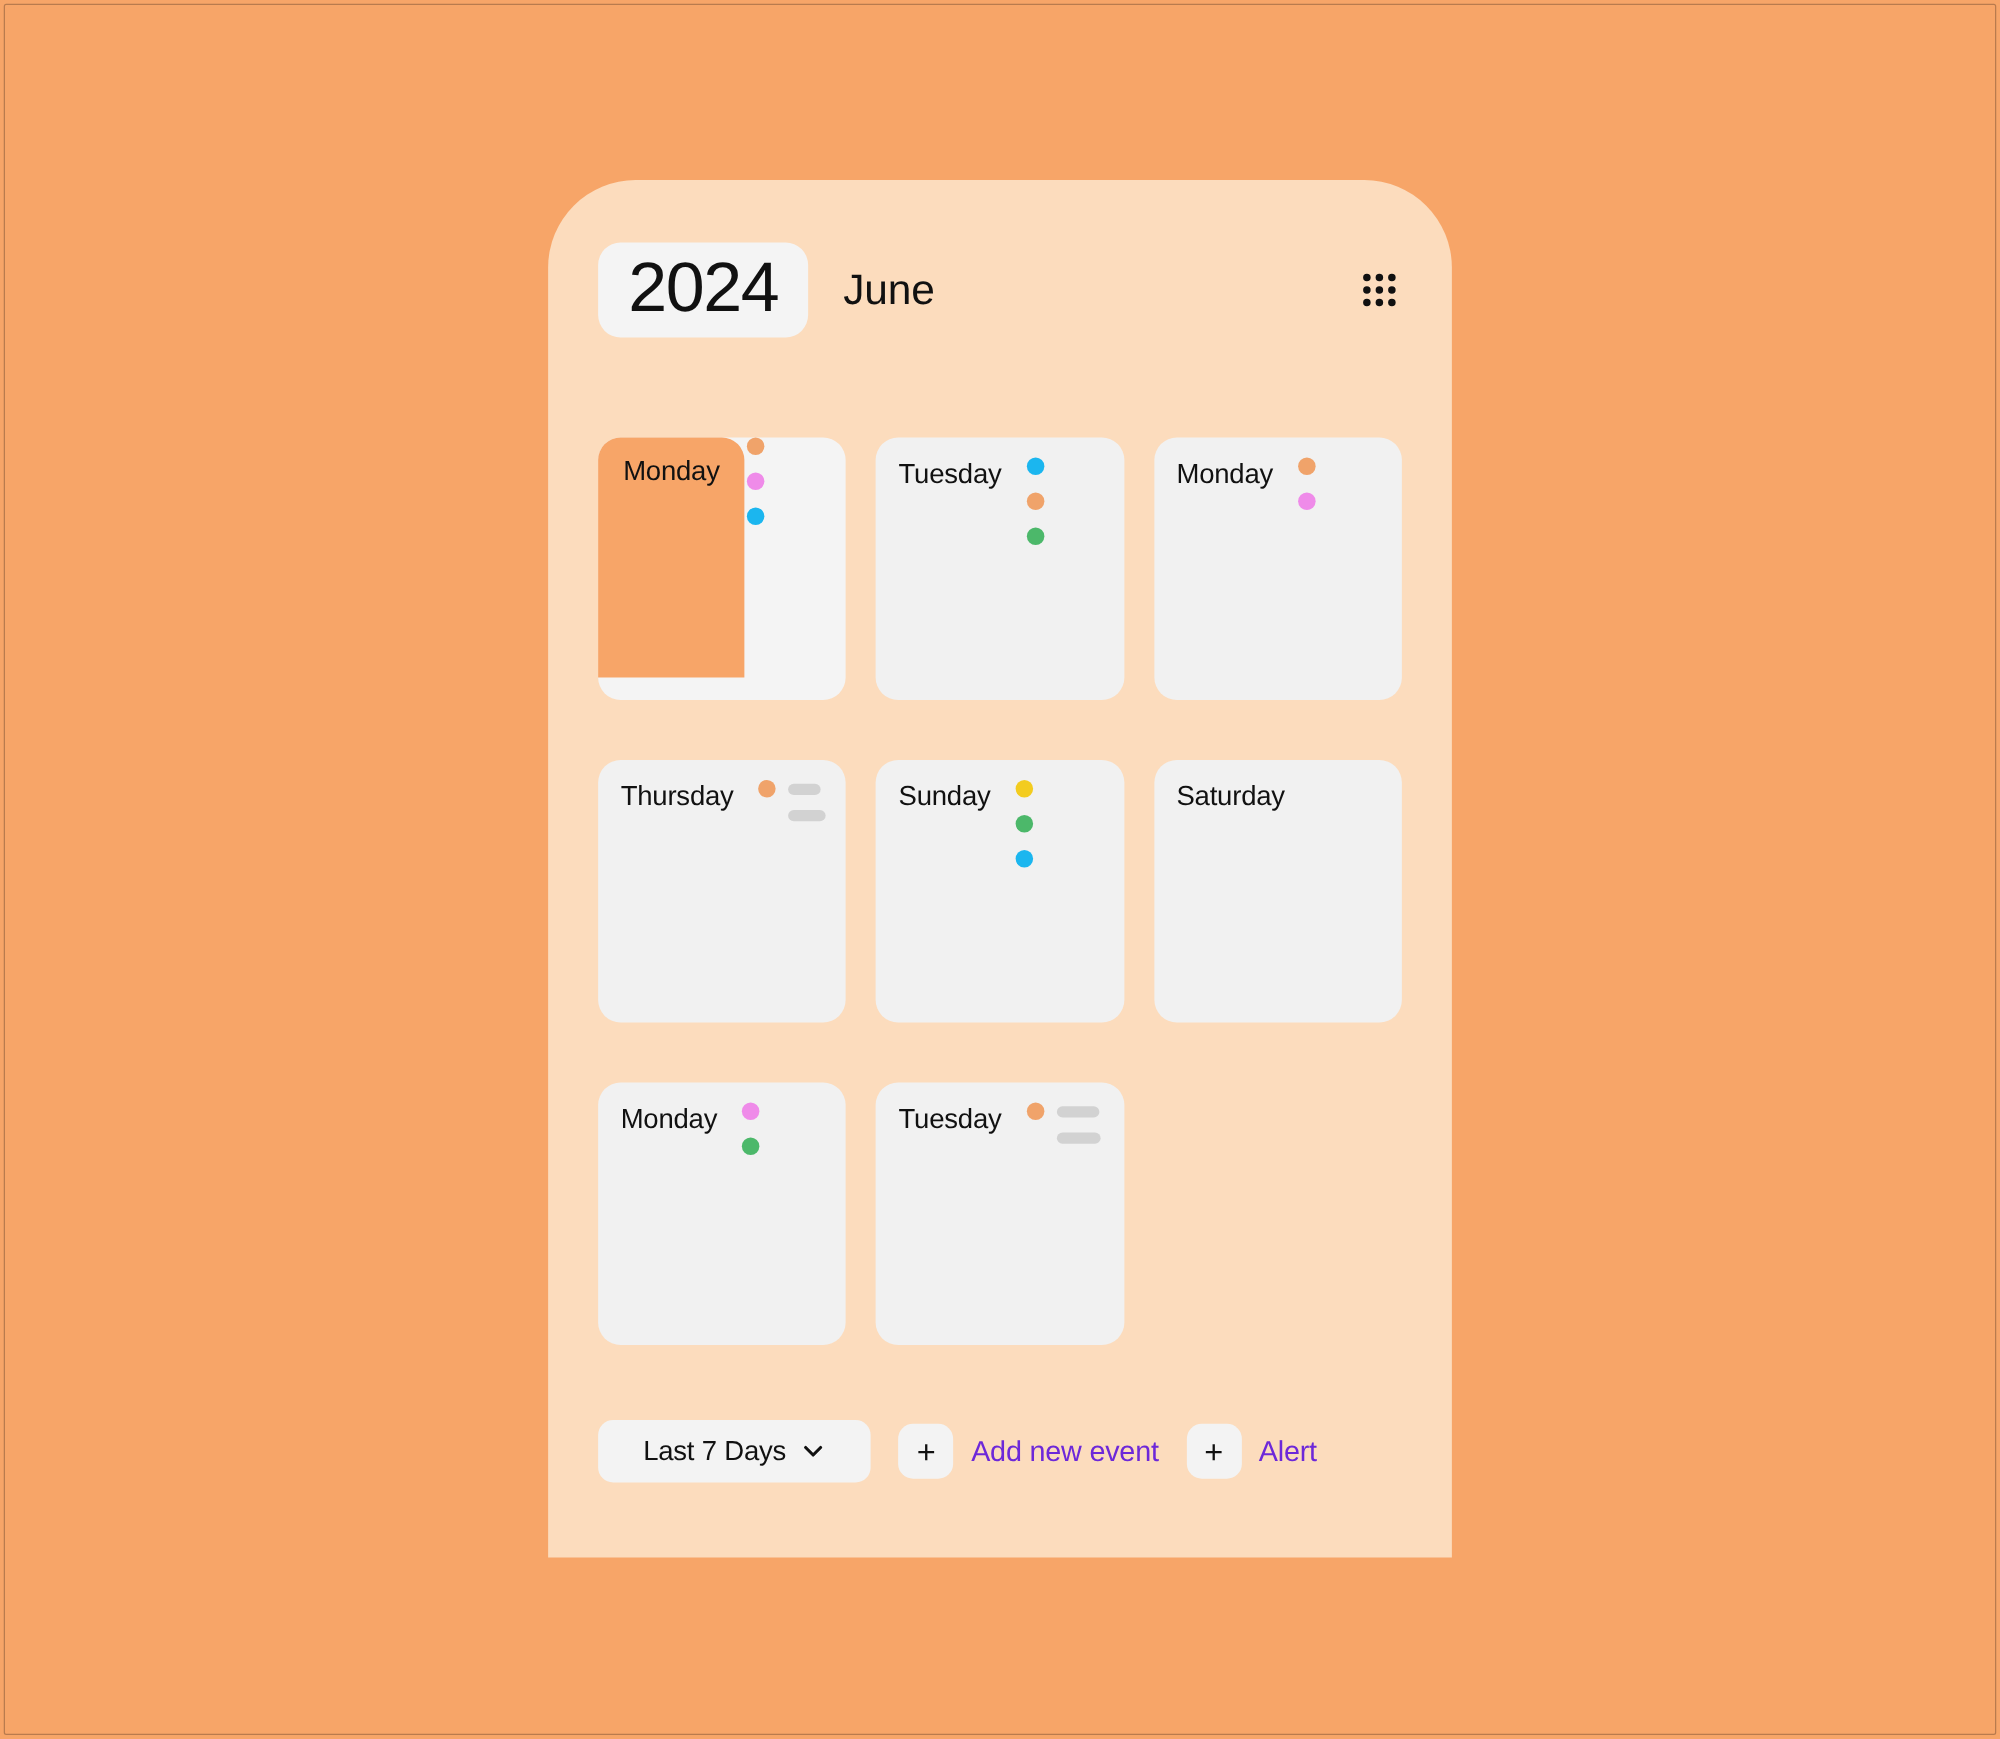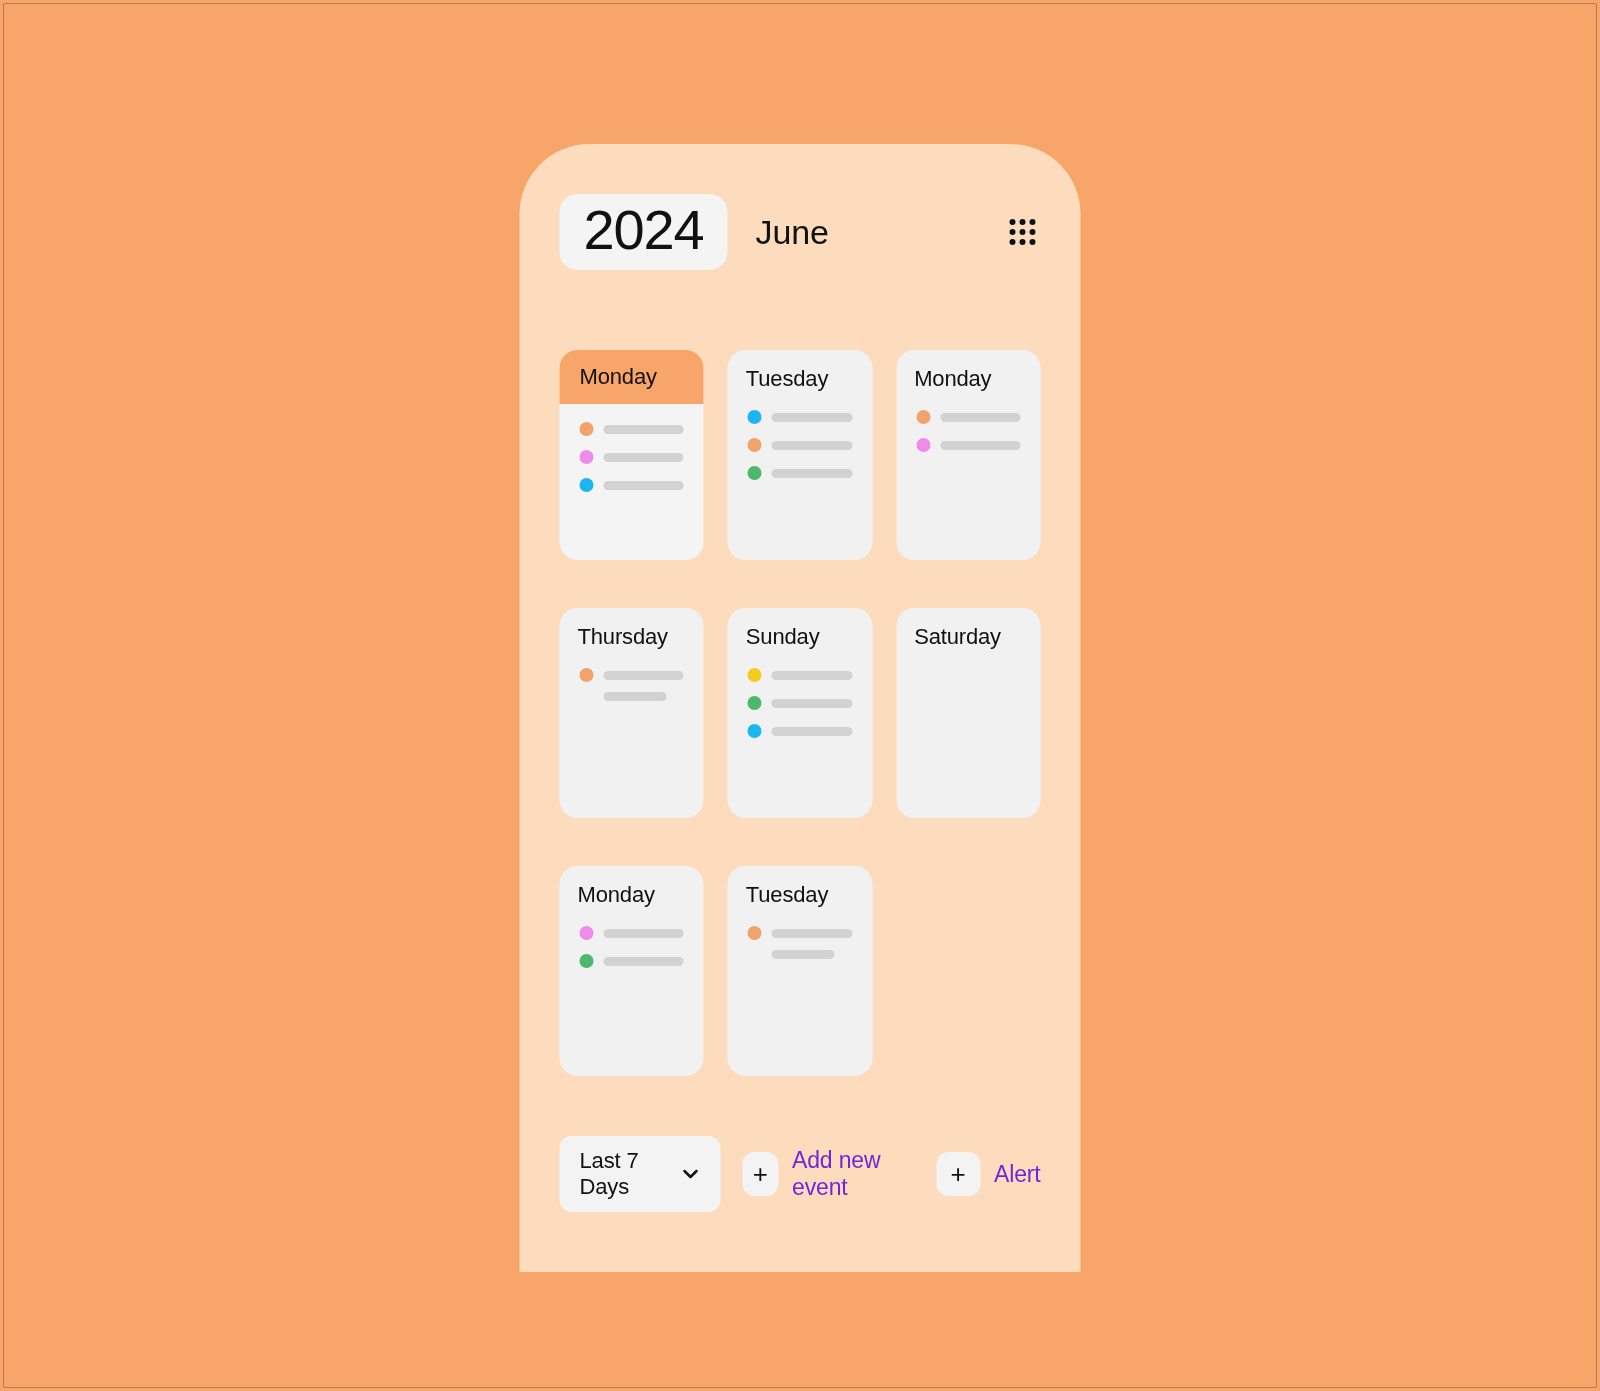--- a/index.html
+++ b/index.html
@@ -17,21 +17,21 @@
     position: absolute;
     top: 3px; left: 3px; right: 3px; bottom: 3px;
     border: 1px solid rgba(0,0,0,0.25);
     border-radius: 2px;
   }
   .phone {
     position: absolute;
     top: 140px;
     left: 50%;
     transform: translateX(-50%);
-    width: 561px;
+    width: 723px;
     background: #fcdcbd;
     border-radius: 70px 70px 0 0;
     padding: 50px 40px 60px 40px;
   }
   .header {
     display: flex;
     align-items: center;
     gap: 28px;
     margin-bottom: 80px;
   }
@@ -65,21 +65,21 @@
     grid-template-columns: repeat(3, 1fr);
     gap: 24px 24px;
     row-gap: 48px;
   }
   .day-card {
     background: #f1f1f1;
     border-radius: 18px;
     height: 210px;
     padding: 16px 18px 18px 18px;
     display: flex;
-    flex-direction: column;
+    flex-direction: row;
     gap: 18px;
     cursor: pointer;
   }
   .day-card.selected {
     background: #f4f4f4;
     padding-top: 0;
   }
   .day-card.selected .day-head {
     background: #f7a568;
     margin: 0 -18px;
@@ -126,21 +126,21 @@
   }
   .toolbar {
     margin-top: 60px;
     display: flex;
     align-items: center;
     gap: 22px;
   }
   .pill-btn {
     background: #f3f3f3;
     border-radius: 12px;
-    padding: 12px 20px;
+    padding: 12px 36px;
     display: flex;
     align-items: center;
     gap: 12px;
     font-size: 22px;
     color: #111;
     cursor: pointer;
   }
   .plus-chip {
     background: #f3f3f3;
     border-radius: 12px;

